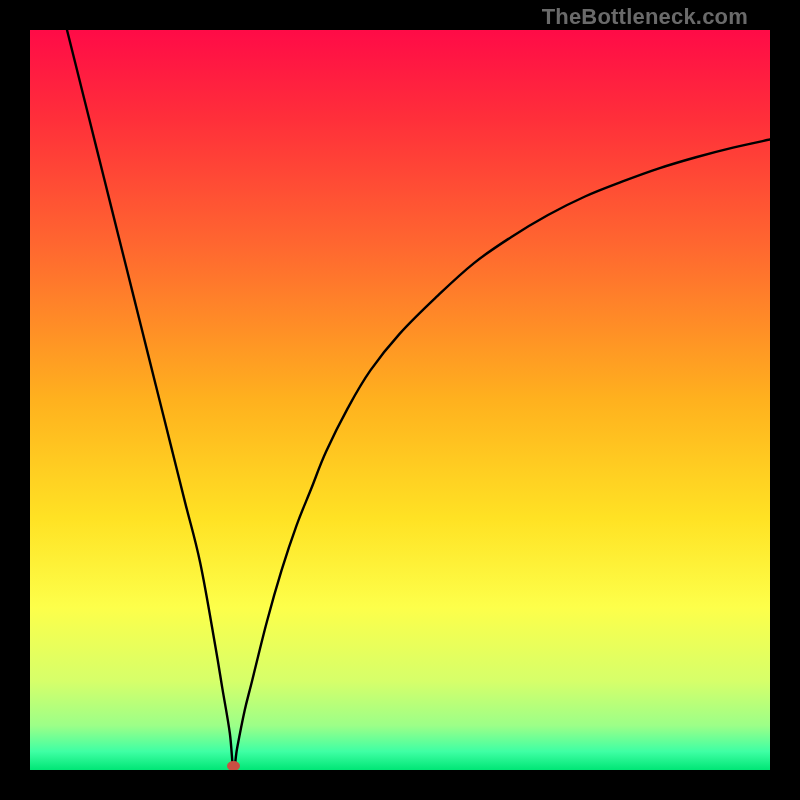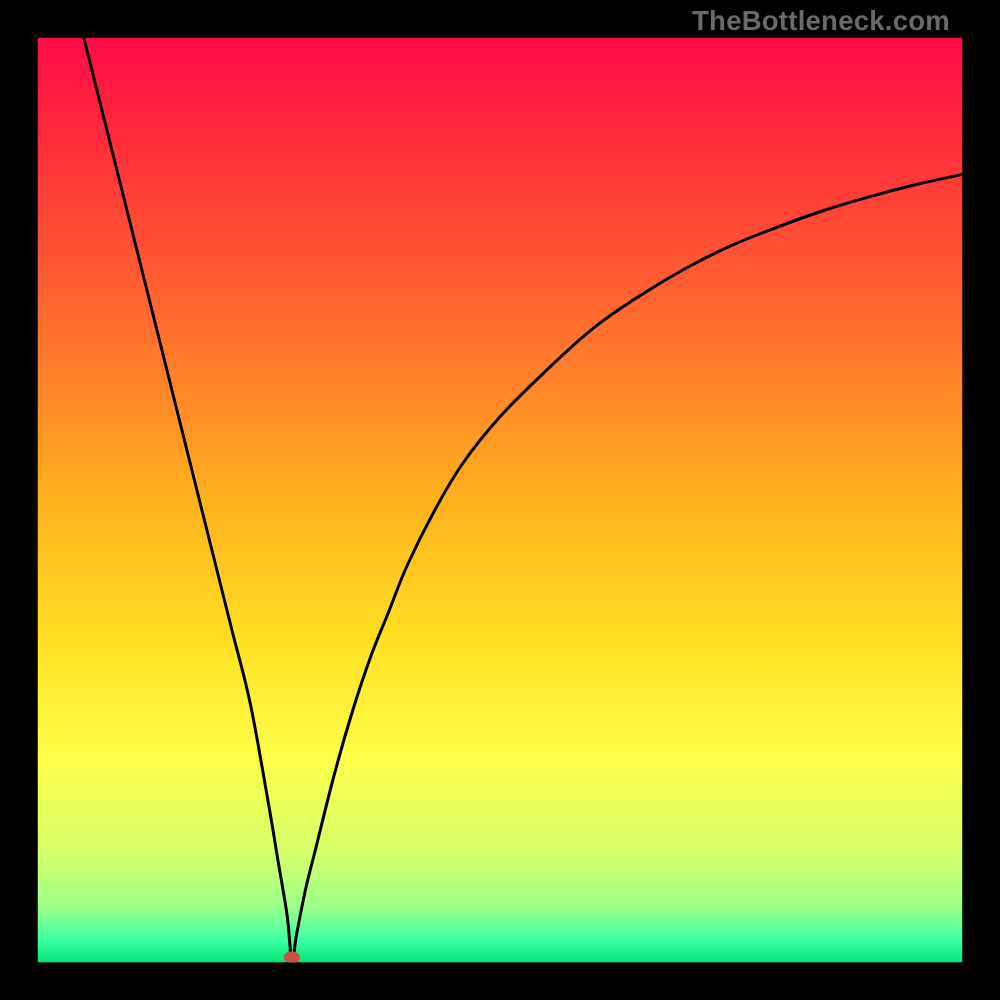--- a/index.html
+++ b/index.html
@@ -21,21 +21,21 @@
   .plot {
     position: absolute;
     left: 0;
     top: 0;
     width: 740px;
     height: 740px;
   }
   .watermark {
     position: absolute;
     top: 4px;
-    right: 40px;
+    right: 52px;
     font-family: Arial, Helvetica, sans-serif;
     font-size: 22px;
     font-weight: 600;
     color: #6a6a6a;
     letter-spacing: 0.2px;
   }
 </style>
 </head>
 <body>
 

